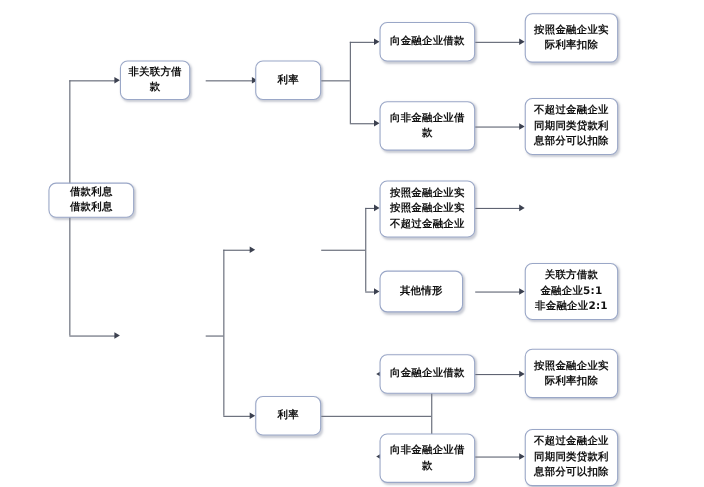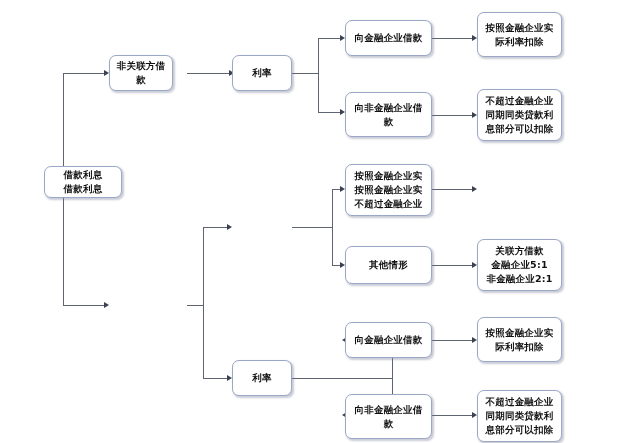--- a/index.html
+++ b/index.html
@@ -156,21 +156,21 @@
   </div>
 
   <div class="node" style="left:345px; top:164px; width:87px; height:52px;">
     <span>
       <span>按照金融企业实</span>
       <span>按照金融企业实</span>
       <span>不超过金融企业</span>
     </span>
   </div>
 
-  <div class="node" style="left:345px; top:246px; width:87px; height:38px;">
+  <div class="node" style="left:345px; top:246px; width:76px; height:38px;">
     <span>其他情形</span>
   </div>
 
   <div class="node" style="left:345px; top:322px; width:87px; height:36px;">
     <span>向金融企业借款</span>
   </div>
 
   <div class="node" style="left:345px; top:394px; width:87px; height:45px;">
     <span>
       <span>向非金融企业借</span>

